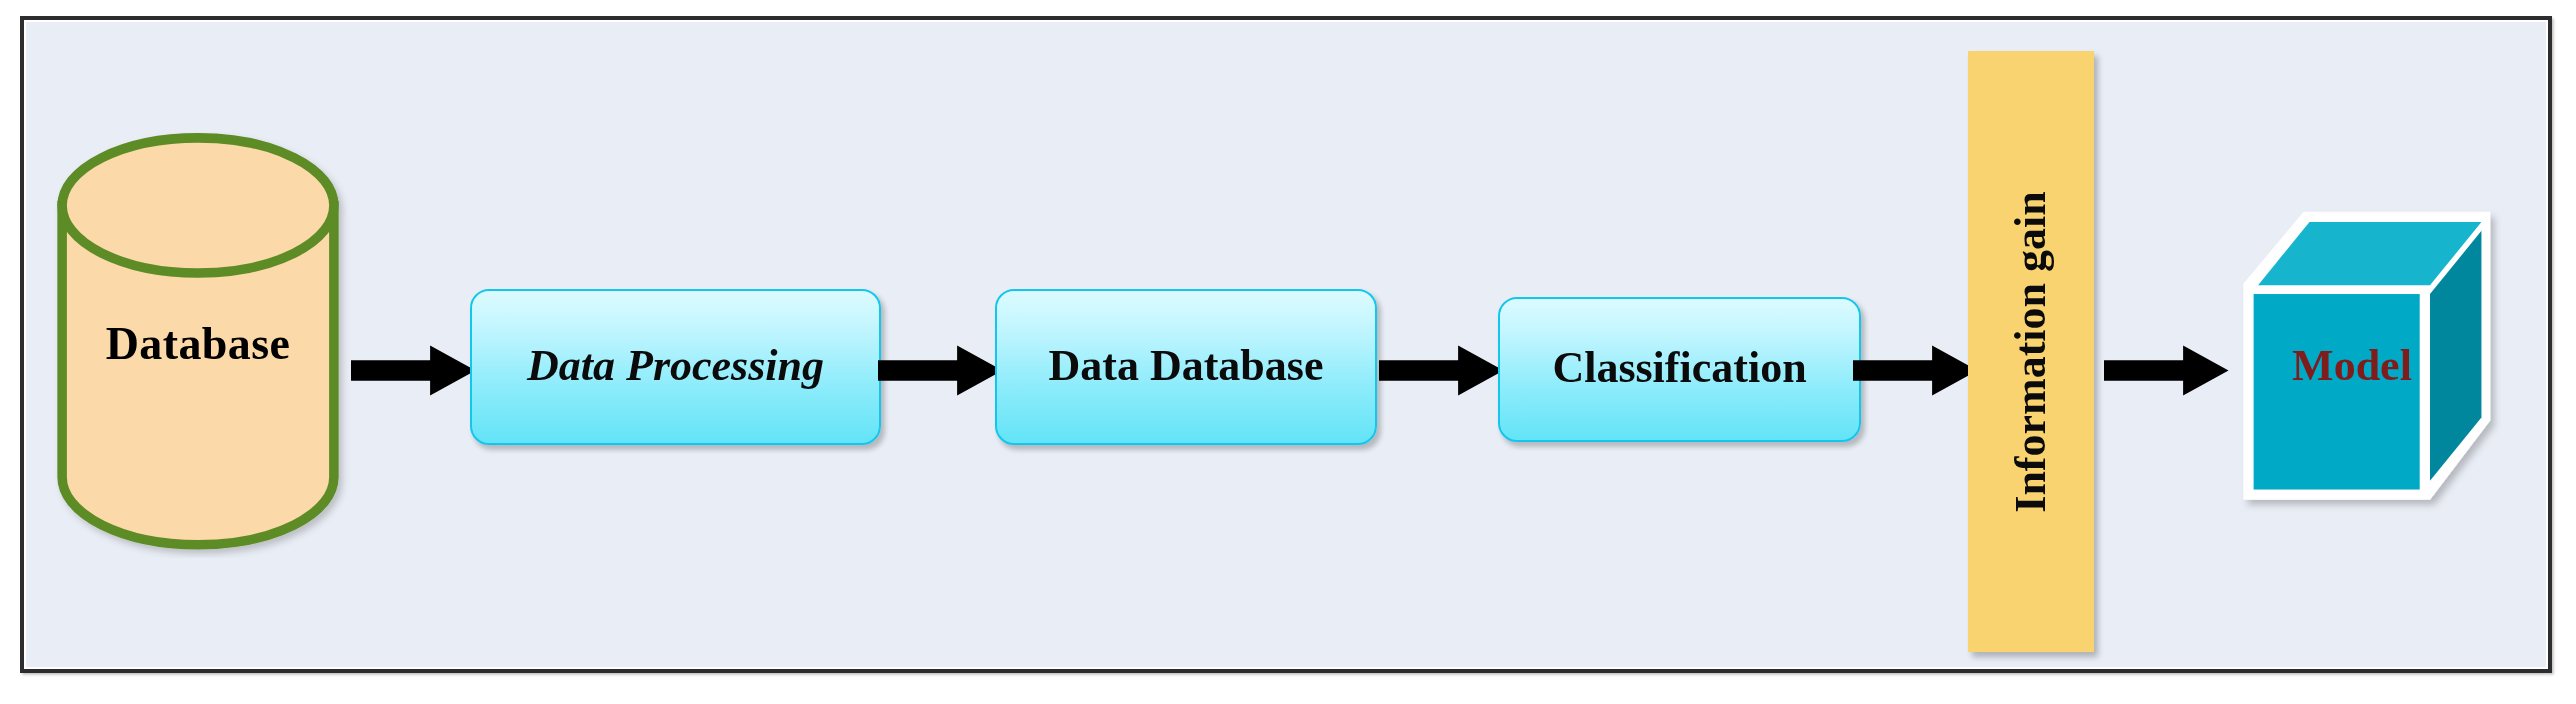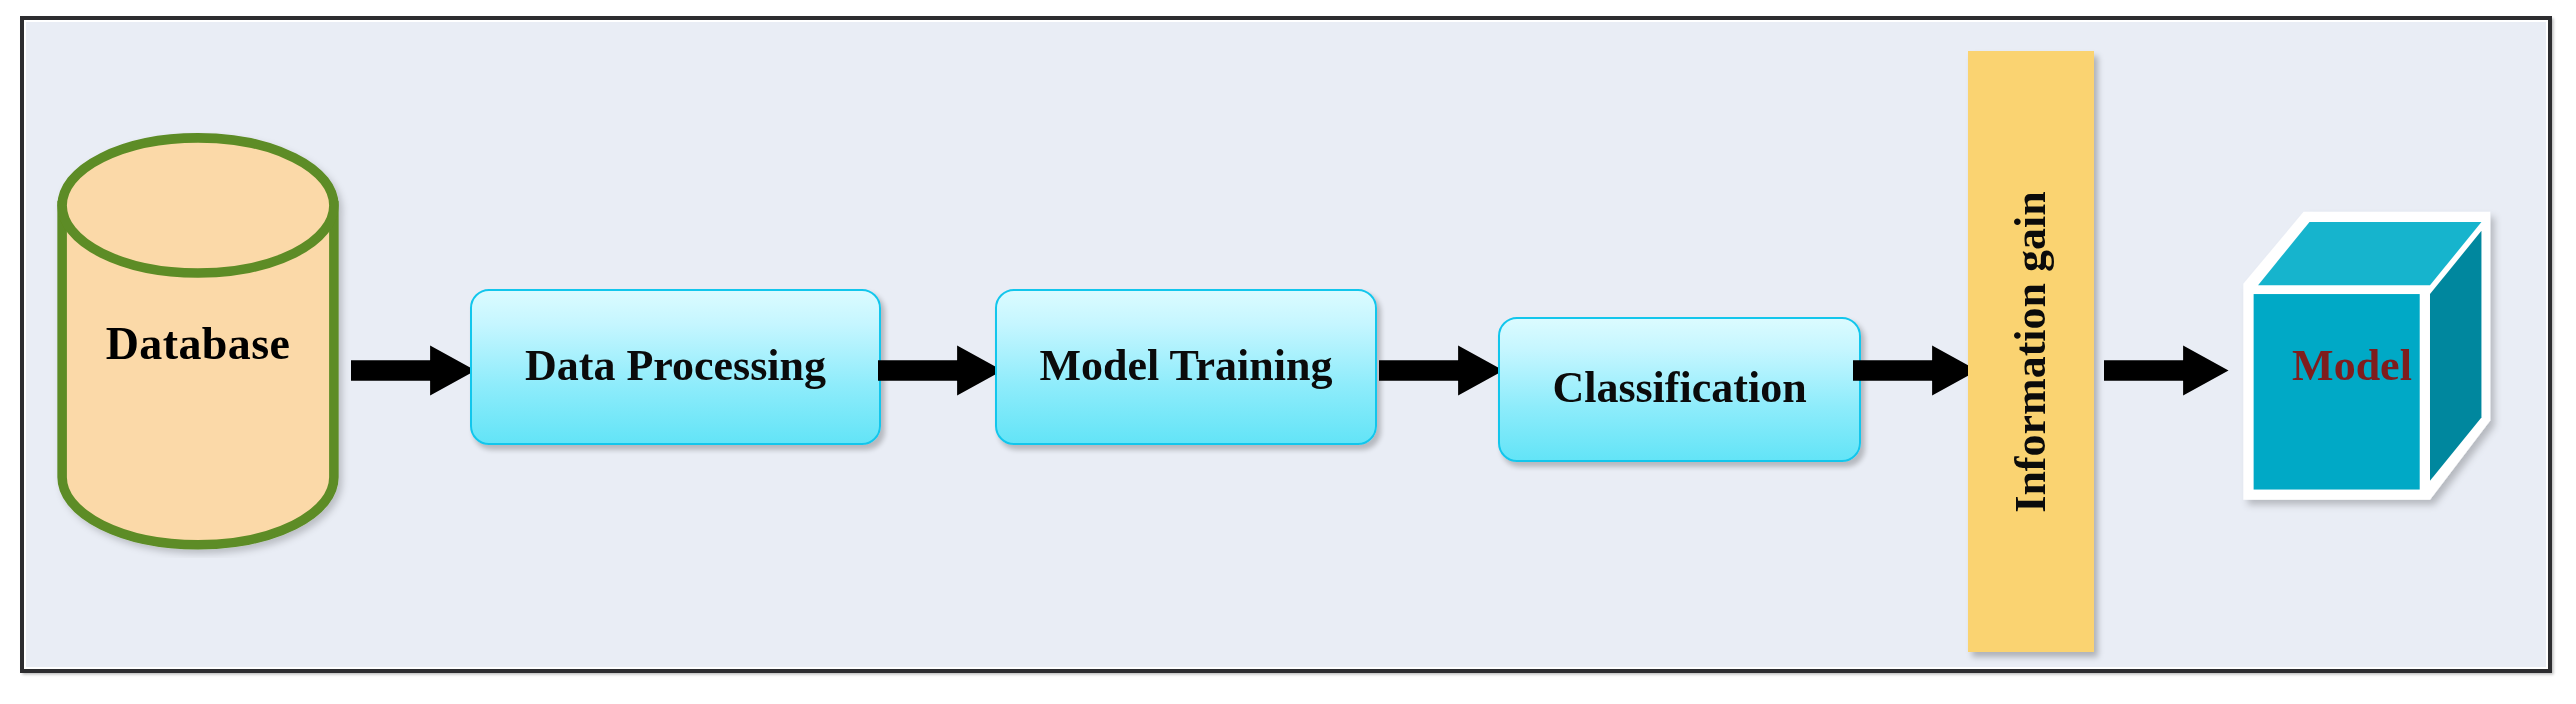--- a/index.html
+++ b/index.html
@@ -123,41 +123,41 @@
     </svg>
     <div class="cyl-label">Database</div>
   </div>
 
   <div class="arrow" style="left:351px; top:344px; width:126px; height:53px;">
     <svg width="126" height="53" viewBox="0 0 172 72">
       <path d="M 0 22 L 108 22 L 108 2 L 170 36 L 108 70 L 108 50 L 0 50 Z" fill="#000000"></path>
     </svg>
   </div>
 
-  <div class="pbox" style="left:470px; top:289px; width:411px; height:156px;">
+  <div class="pbox" style="left:470px; top:289px; width:411px; height:156px;font-style:italic;">
     <span>Data Processing</span>
   </div>
 
   <div class="arrow" style="left:878px; top:344px; width:126px; height:53px;">
     <svg width="126" height="53" viewBox="0 0 172 72">
       <path d="M 0 22 L 108 22 L 108 2 L 170 36 L 108 70 L 108 50 L 0 50 Z" fill="#000000"></path>
     </svg>
   </div>
 
   <div class="pbox" style="left:995px; top:289px; width:382px; height:156px;">
-    <span>Model Training</span>
+    <span>Data Database</span>
   </div>
 
   <div class="arrow" style="left:1379px; top:344px; width:126px; height:53px;">
     <svg width="126" height="53" viewBox="0 0 172 72">
       <path d="M 0 22 L 108 22 L 108 2 L 170 36 L 108 70 L 108 50 L 0 50 Z" fill="#000000"></path>
     </svg>
   </div>
 
-  <div class="pbox" style="left:1498px; top:297px; width:363px; height:145px;margin-top:20px;">
+  <div class="pbox" style="left:1498px; top:297px; width:363px; height:145px;">
     <span>Classification</span>
   </div>
 
   <div class="arrow" style="left:1853px; top:344px; width:126px; height:53px;">
     <svg width="126" height="53" viewBox="0 0 172 72">
       <path d="M 0 22 L 108 22 L 108 2 L 170 36 L 108 70 L 108 50 L 0 50 Z" fill="#000000"></path>
     </svg>
   </div>
 
   <div class="vbar" style="left:1968px; top:51px; width:126px; height:601px;">

